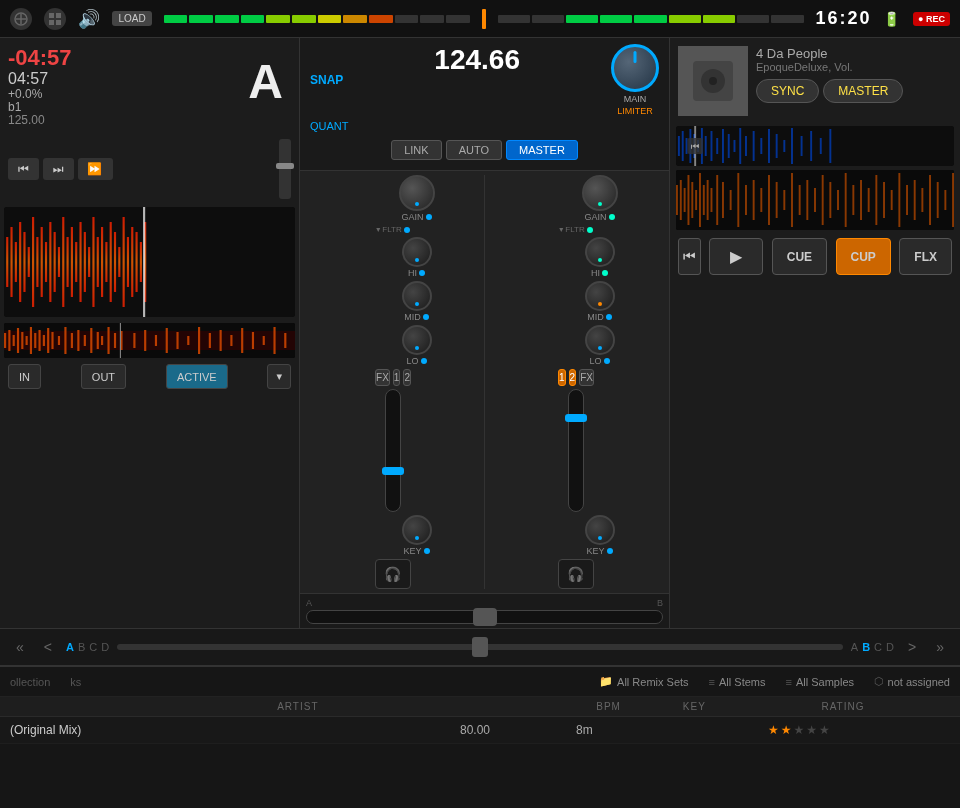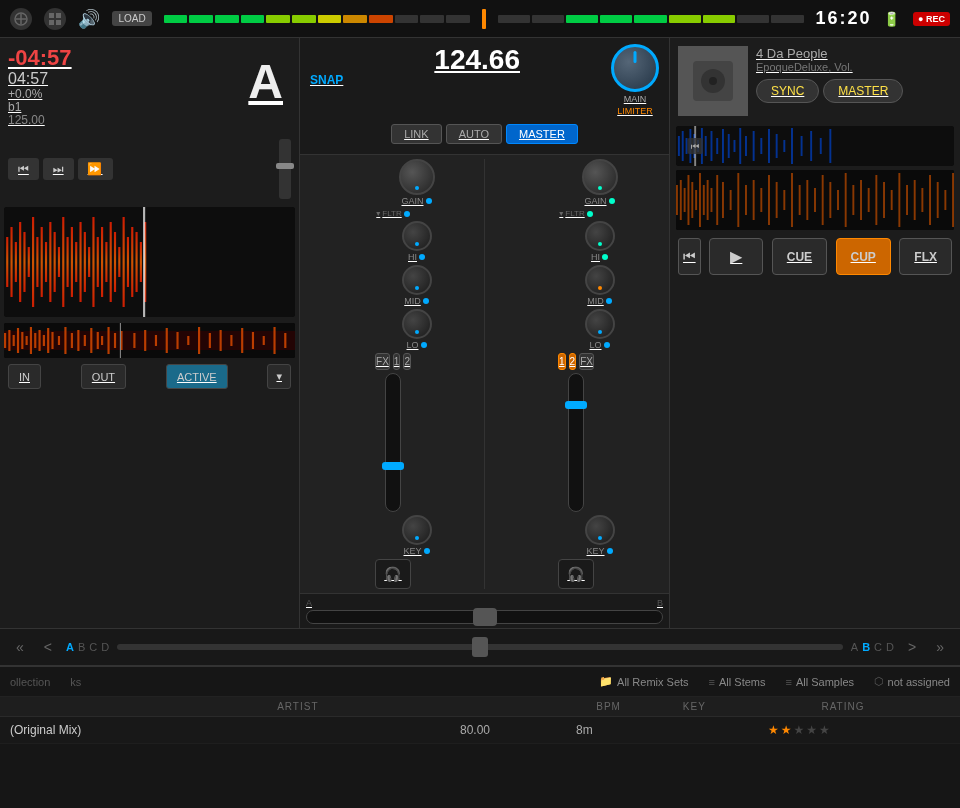--- a/index.html
+++ b/index.html
@@ -69,21 +69,20 @@
       font-size: 9px;
       font-weight: bold;
       padding: 2px 5px;
       border-radius: 3px;
     }
 
     
     .main-content {
       display: flex;
       height: calc(808px - 38px - 180px);
-      text-decoration: underline;
     }
 
     
     .left-deck {
       width: 300px;
       background: #1c1c1c;
       border-right: 1px solid #333;
       display: flex;
       flex-direction: column;
     }
@@ -700,20 +699,21 @@
         </div>
 
         <div class="main-knob-container">
           <div class="main-knob-big">
             <div style="position:absolute; width:3px; height:12px; background:#00aaff; top:4px; left:50%; transform:translateX(-50%); border-radius:2px;"></div>
           </div>
           <div style="font-size:9px; color:#aaa; text-align:center;">MAIN</div>
           <div style="font-size:9px; color:#ff8800; text-align:center;">LIMITER</div>
         </div>
       </div>
+      <div style="font-size:11px; color:#00aaff; margin-bottom:4px; text-align:left;">QUANT</div>
       <div class="mode-row">
         <button class="mode-btn">LINK</button>
         <button class="mode-btn">AUTO</button>
         <button class="mode-btn active">MASTER</button>
       </div>
     </div>
 
     <div class="mixer-body">
 
       <div class="channel-strip" style="flex:1;">

